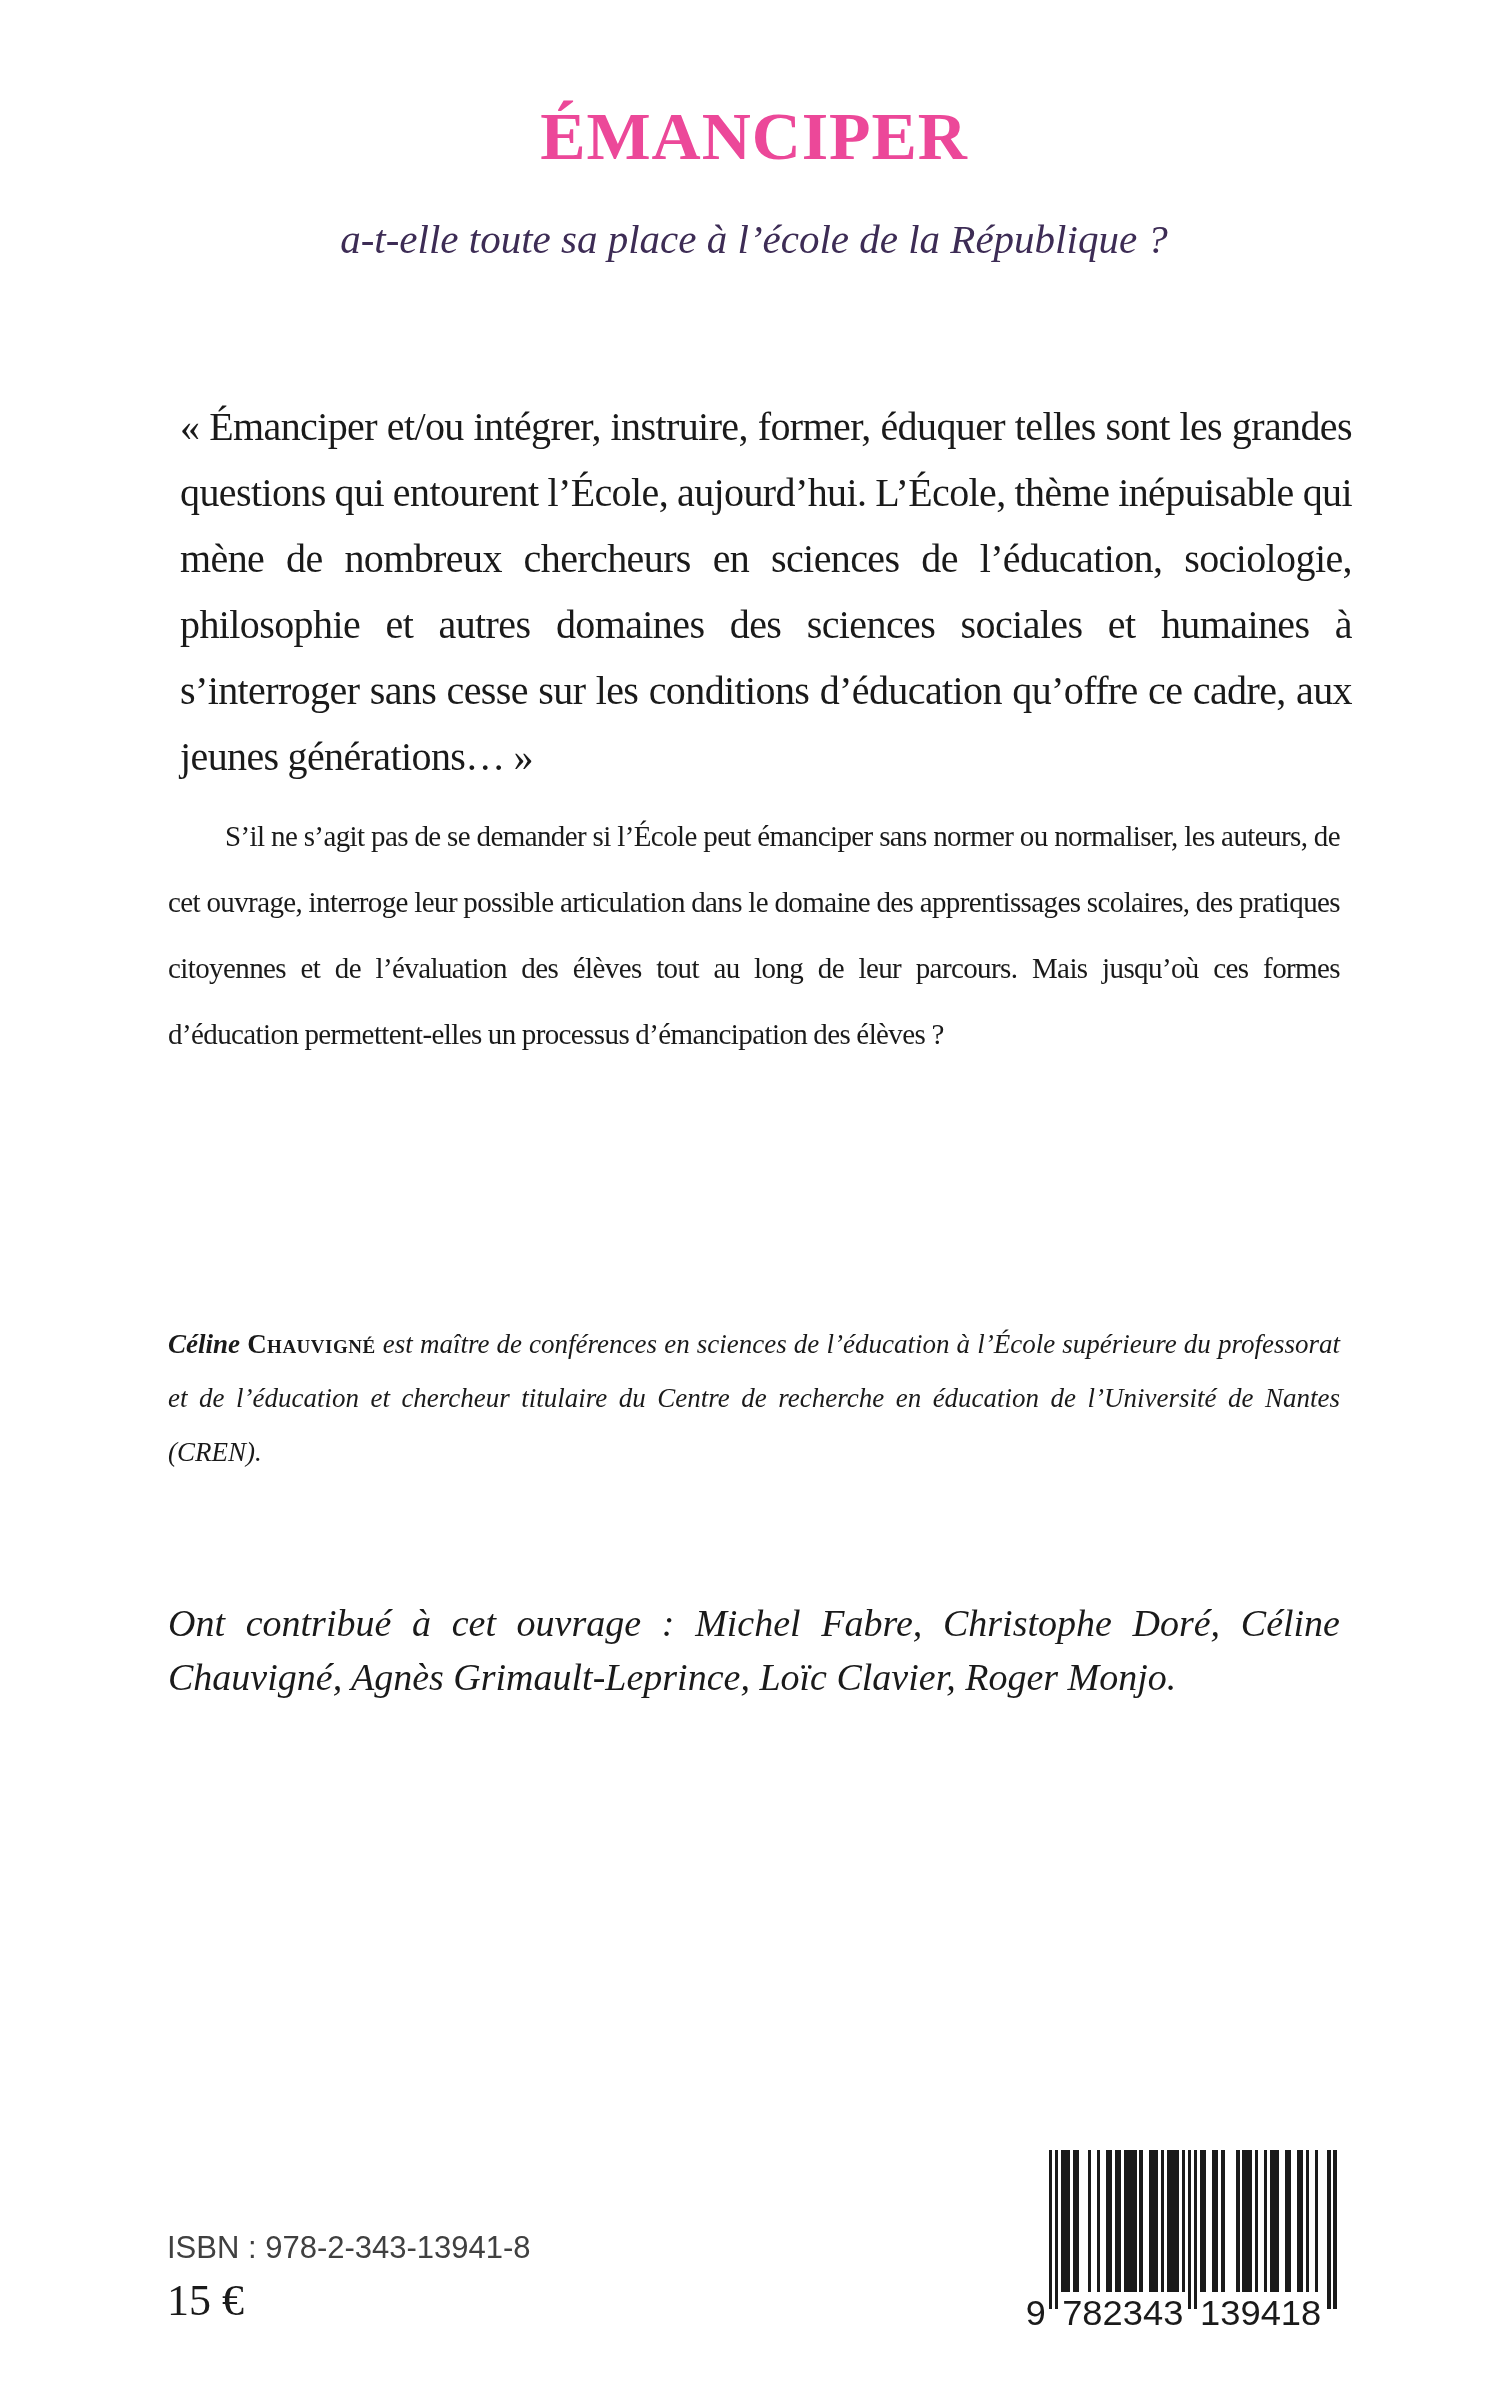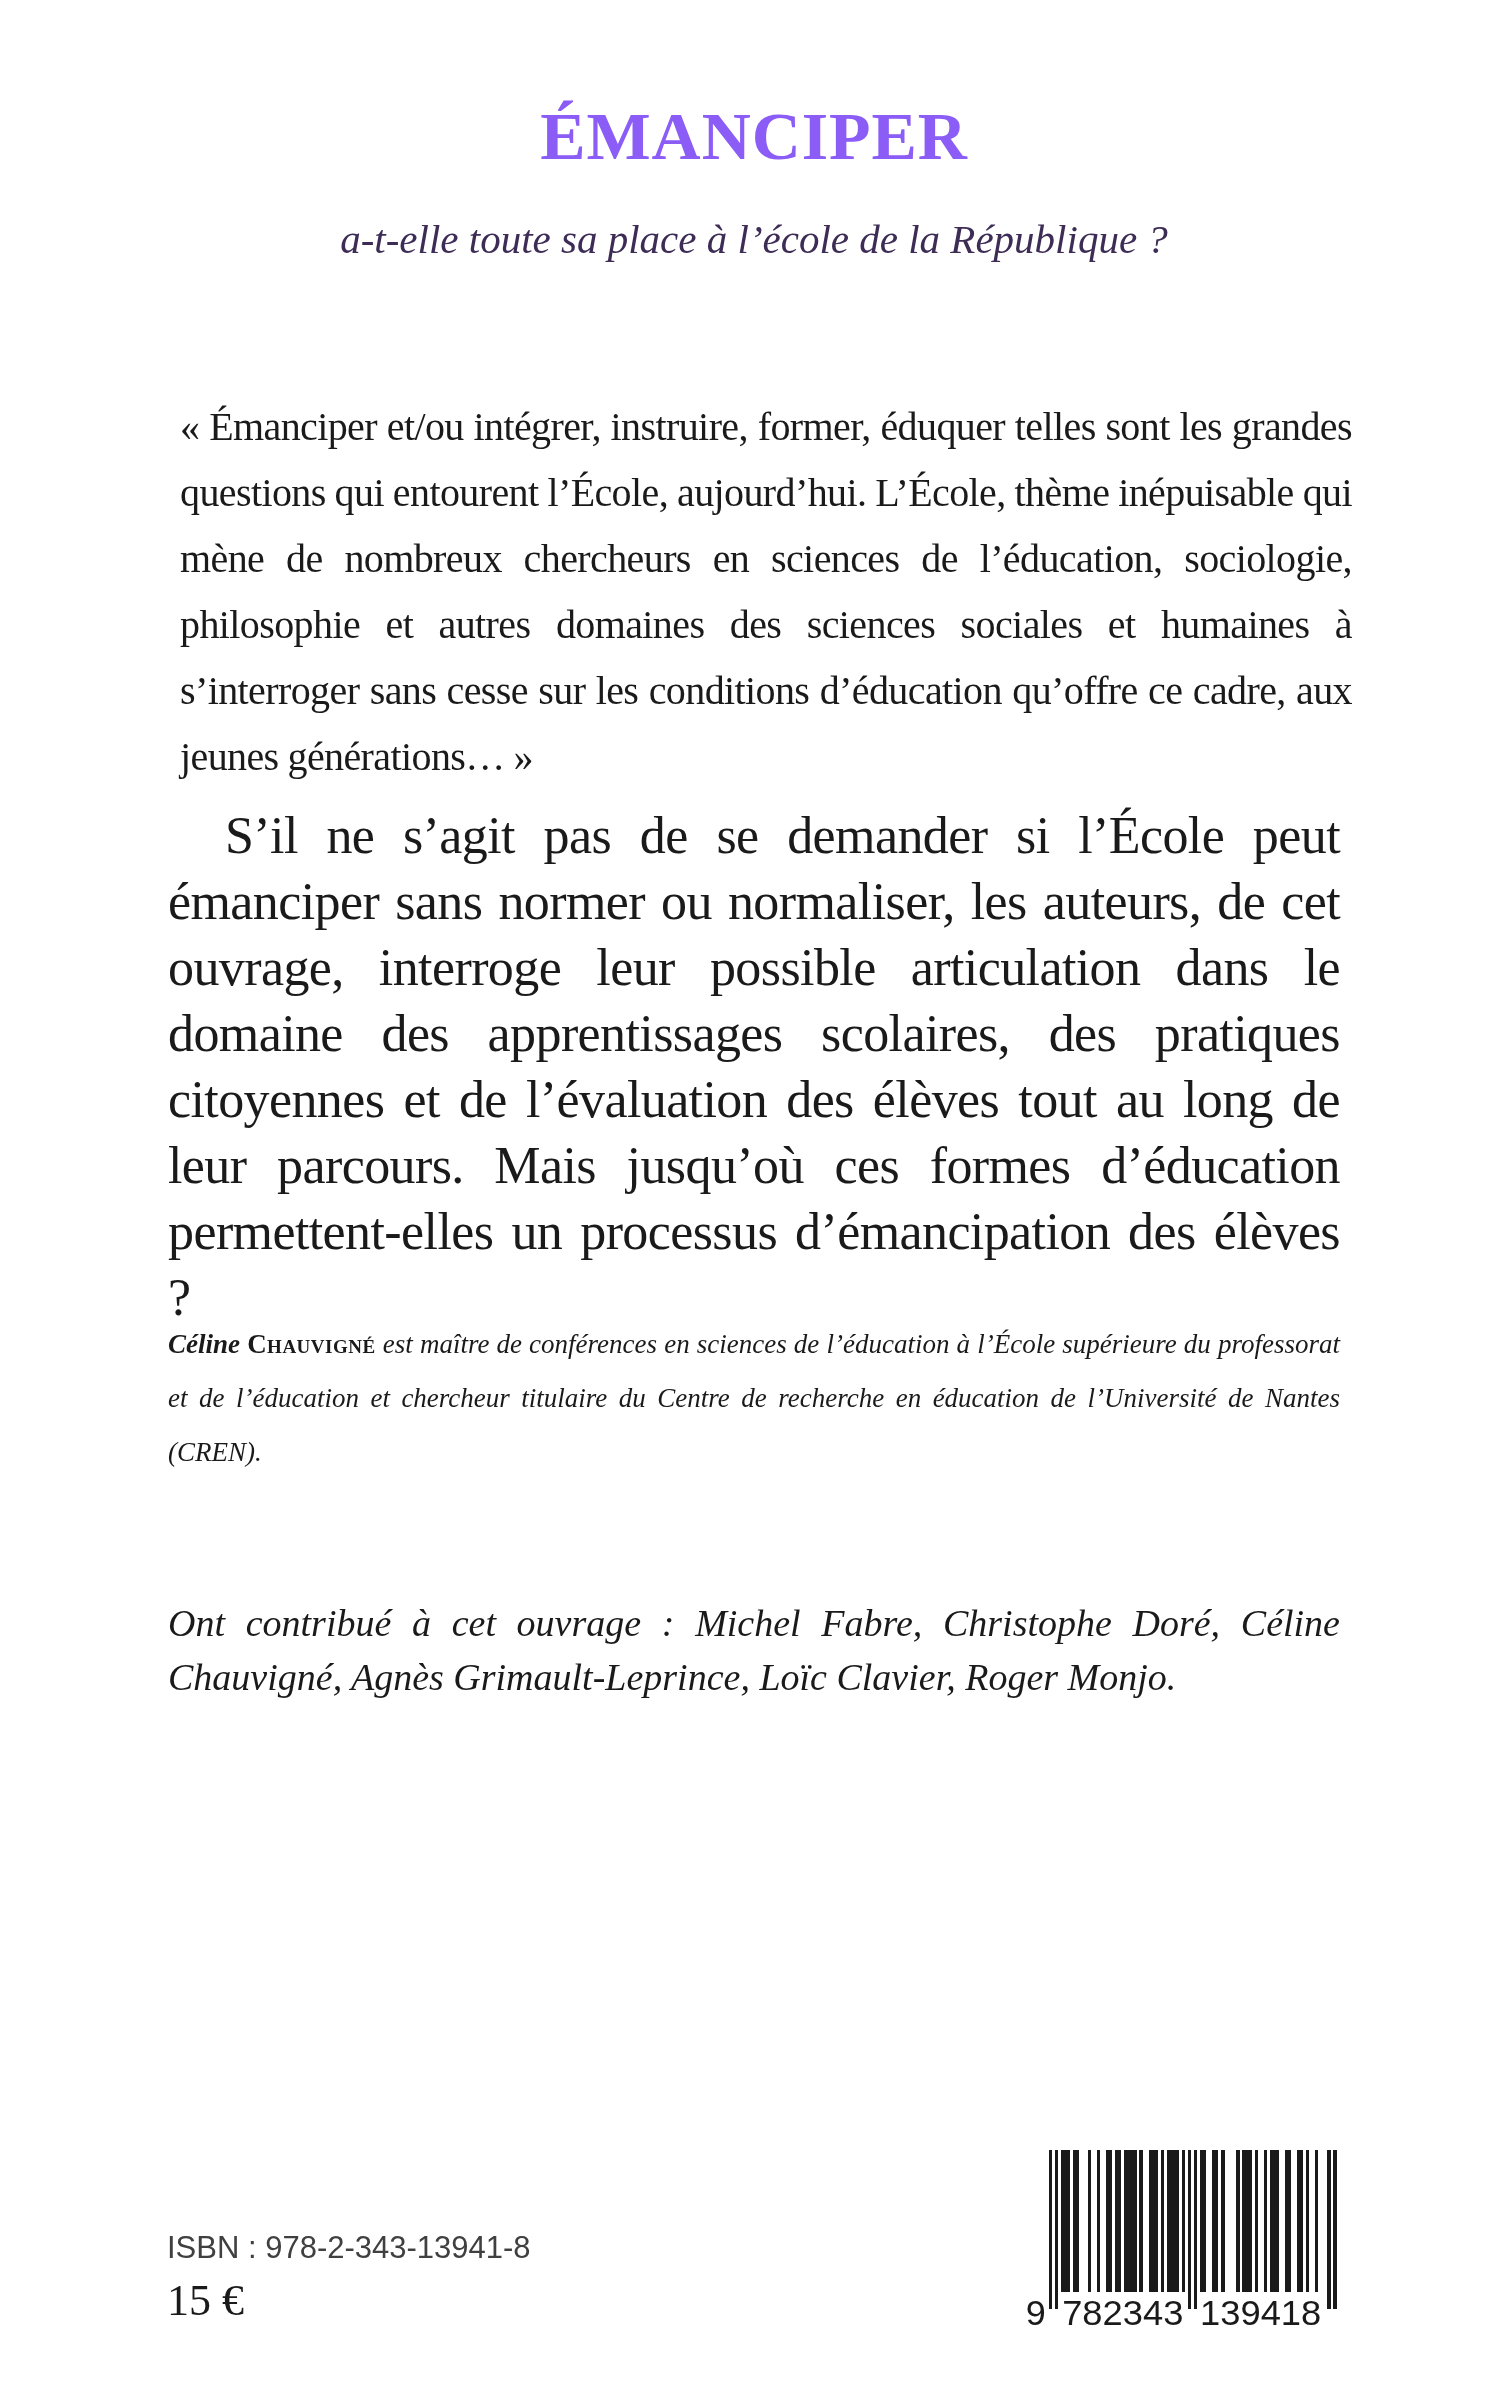--- a/index.html
+++ b/index.html
@@ -13,21 +13,21 @@
     font-family: "Liberation Serif", serif;
     color: #1a1a1a;
   }
   .title {
     position: absolute;
     top: 97px; left: 0; width: 100%;
     text-align: center;
     font-size: 68px;
     font-weight: bold;
     letter-spacing: 0.9px;
-    color: #8b5cf6;
+    color: #ec4899;
   }
   .subtitle {
     position: absolute;
     top: 210px; left: 0; width: 100%;
     text-align: center;
     font-style: italic;
     font-size: 41px;
     line-height: 59px;
     color: #3d2c55;
   }
@@ -36,21 +36,21 @@
     top: 394px; left: 180px; width: 1172px;
     font-size: 40px;
     line-height: 66px;
     letter-spacing: -0.6px;
     word-spacing: -0.5px;
     text-align: justify;
   }
   .synopsis {
     position: absolute;
     top: 803px; left: 168px; width: 1172px;
-    font-size: 52px;
+    font-size: 29px;
     line-height: 66px;
     letter-spacing: -0.6px;
     word-spacing: -0.5px;
     text-align: justify;
     text-indent: 57px;
   }
   .bio {
     position: absolute;
     top: 1317px; left: 168px; width: 1172px;
     font-size: 27px;

